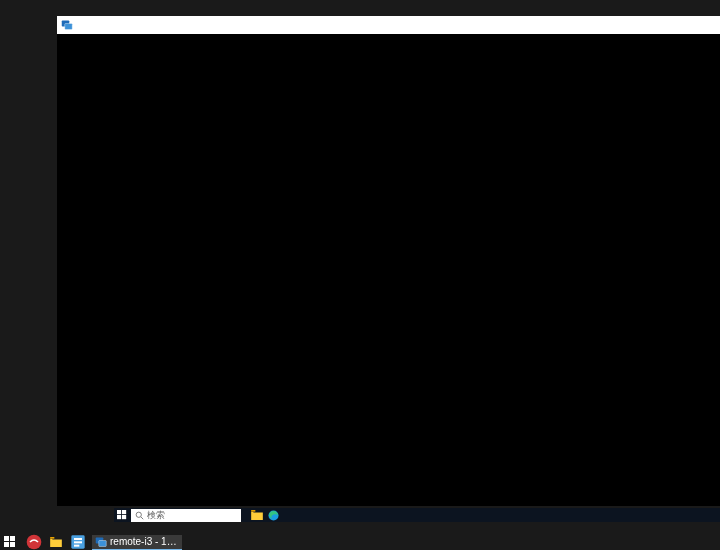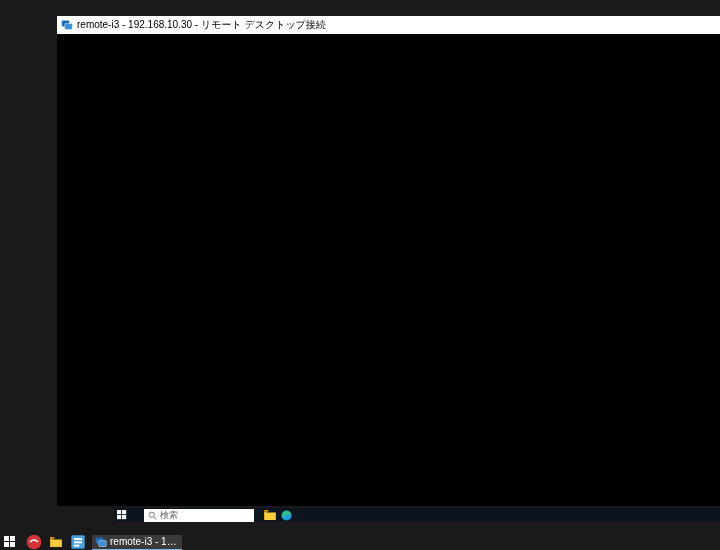--- a/index.html
+++ b/index.html
@@ -8,21 +8,21 @@
 .rdp { position: absolute; left: 57px; top: 16px; right: 0; height: 490px; background: #000; display: flex; flex-direction: column; }
 .rdp-title { height: 18px; background: #fff; display: flex; align-items: center; padding: 0 4px; gap: 4px; }
 .rdp-icon { width: 12px; height: 12px; display: inline-flex; align-items: center; justify-content: center; flex-shrink: 0; }
 .rdp-icon svg { width: 12px; height: 12px; }
 .rdp-title-text { color: #000; font-size: 10px; white-space: nowrap; }
 .rdp-canvas { flex: 1; background: #000; }
 
 .remote-tb { position: absolute; left: 57px; right: 0; top: 492px; height: 14px; background: #0c1420; display: flex; align-items: center; }
 .remote-start { width: 16px; height: 14px; display: flex; align-items: center; justify-content: center; }
 .remote-start svg { width: 10px; height: 10px; fill: #fff; }
-.remote-search { height: 13px; width: 110px; background: #fff; display: flex; align-items: center; gap: 3px; padding: 0 4px; margin-left: 14px; }
+.remote-search { height: 13px; width: 110px; background: #fff; display: flex; align-items: center; gap: 3px; padding: 0 4px; margin-left: 1px; }
 .remote-search svg { width: 9px; height: 9px; }
 .remote-search-text { color: #666; font-size: 9px; }
 .remote-tb-icons { display: flex; align-items: center; gap: 4px; margin-left: 10px; }
 .remote-tb-icons span { width: 12px; height: 12px; display: inline-flex; align-items: center; justify-content: center; }
 
 .taskbar-host { position: absolute; left: 0; right: 0; bottom: 0; height: 16px; background: #1a1a1a; display: flex; align-items: center; }
 .tb-start { width: 20px; height: 16px; display: flex; align-items: center; justify-content: center; }
 .tb-start svg { width: 12px; height: 12px; fill: #fff; }
 .tb-icons { display: flex; align-items: center; gap: 6px; margin-left: 6px; }
 .tb-icon { width: 16px; height: 16px; display: inline-flex; align-items: center; justify-content: center; }
@@ -36,21 +36,20 @@
 <body>
 
 <div class="rdp">
   <div class="rdp-title">
     <span class="rdp-icon">
       <svg viewBox="0 0 16 16">
           <rect x="1" y="2" width="10" height="8" rx="1" fill="#1e6bb8"></rect>
           <rect x="5" y="6" width="10" height="8" rx="1" fill="#3c91d8" stroke="#fff" stroke-width="0.5"></rect>
         </svg>
     </span>
-    <span class="rdp-title-text">remote-i3 - 192.168.10.30 - リモート デスクトップ接続</span>
   </div>
   <div class="rdp-canvas"></div>
   <div class="remote-tb">
     <div class="remote-start">
       <svg viewBox="0 0 12 12">
           <rect x="0" y="0" width="5" height="5"></rect>
           <rect x="6" y="0" width="5" height="5"></rect>
           <rect x="0" y="6" width="5" height="5"></rect>
           <rect x="6" y="6" width="5" height="5"></rect>
         </svg>

